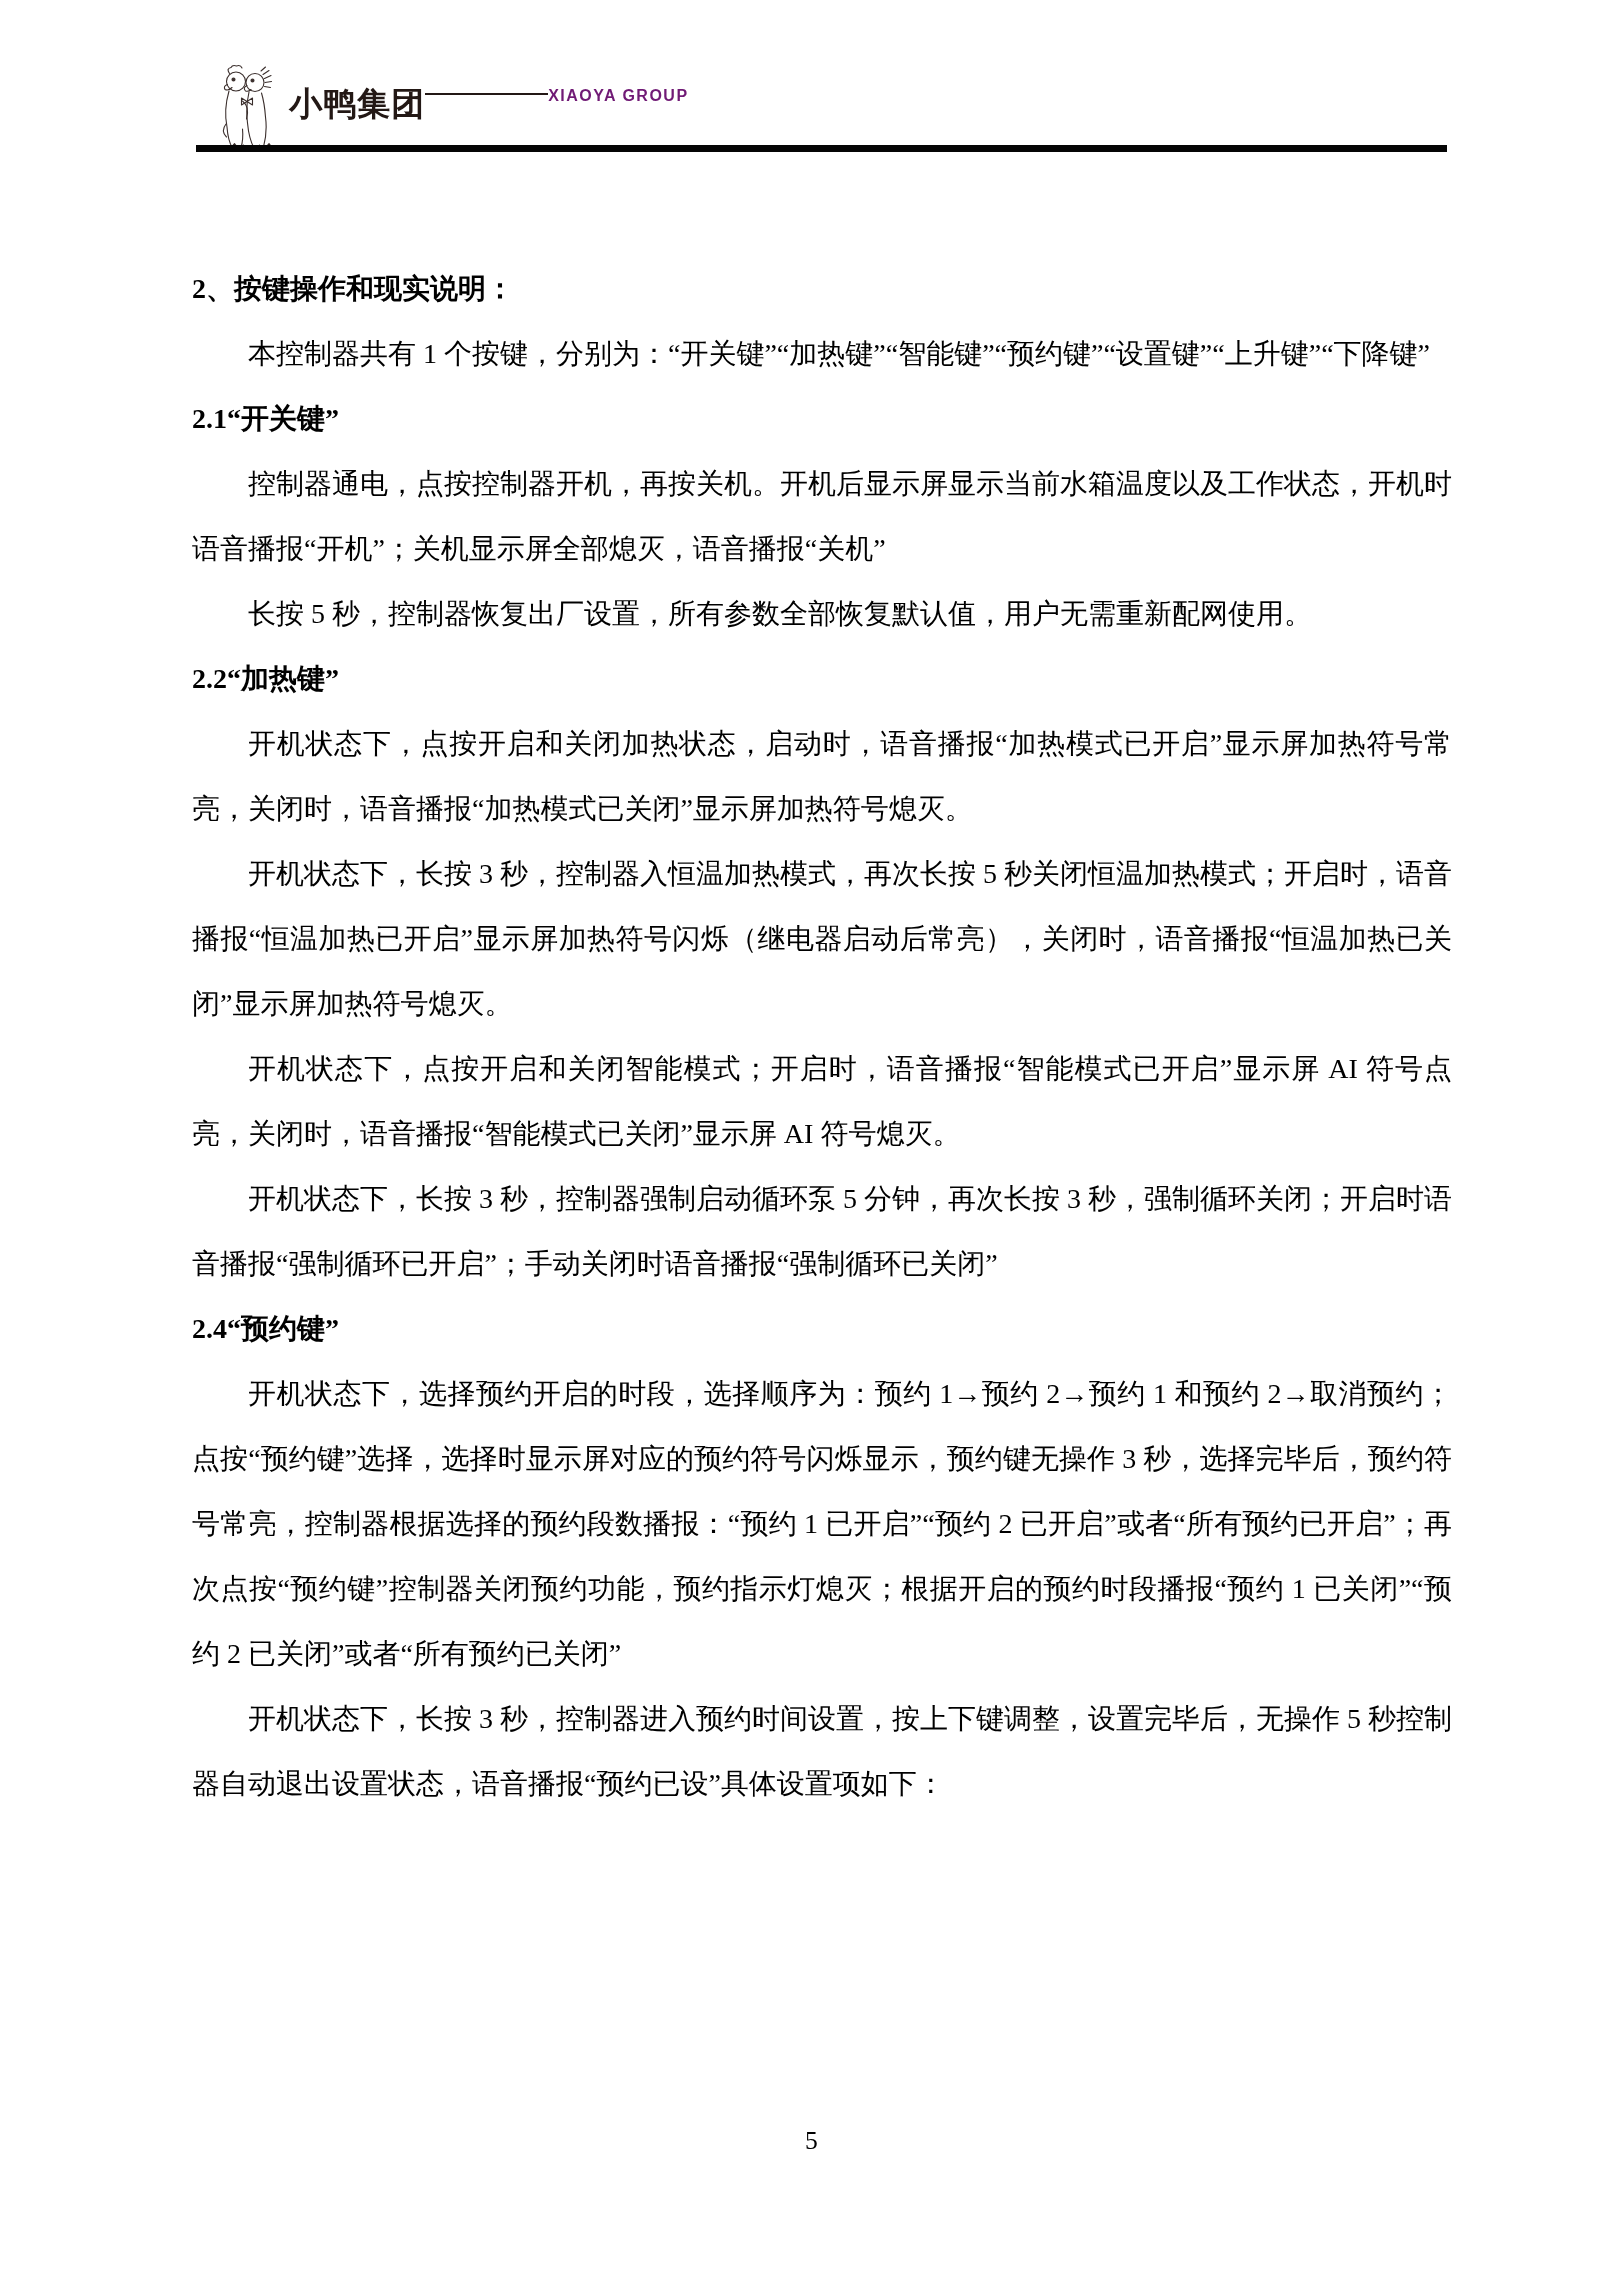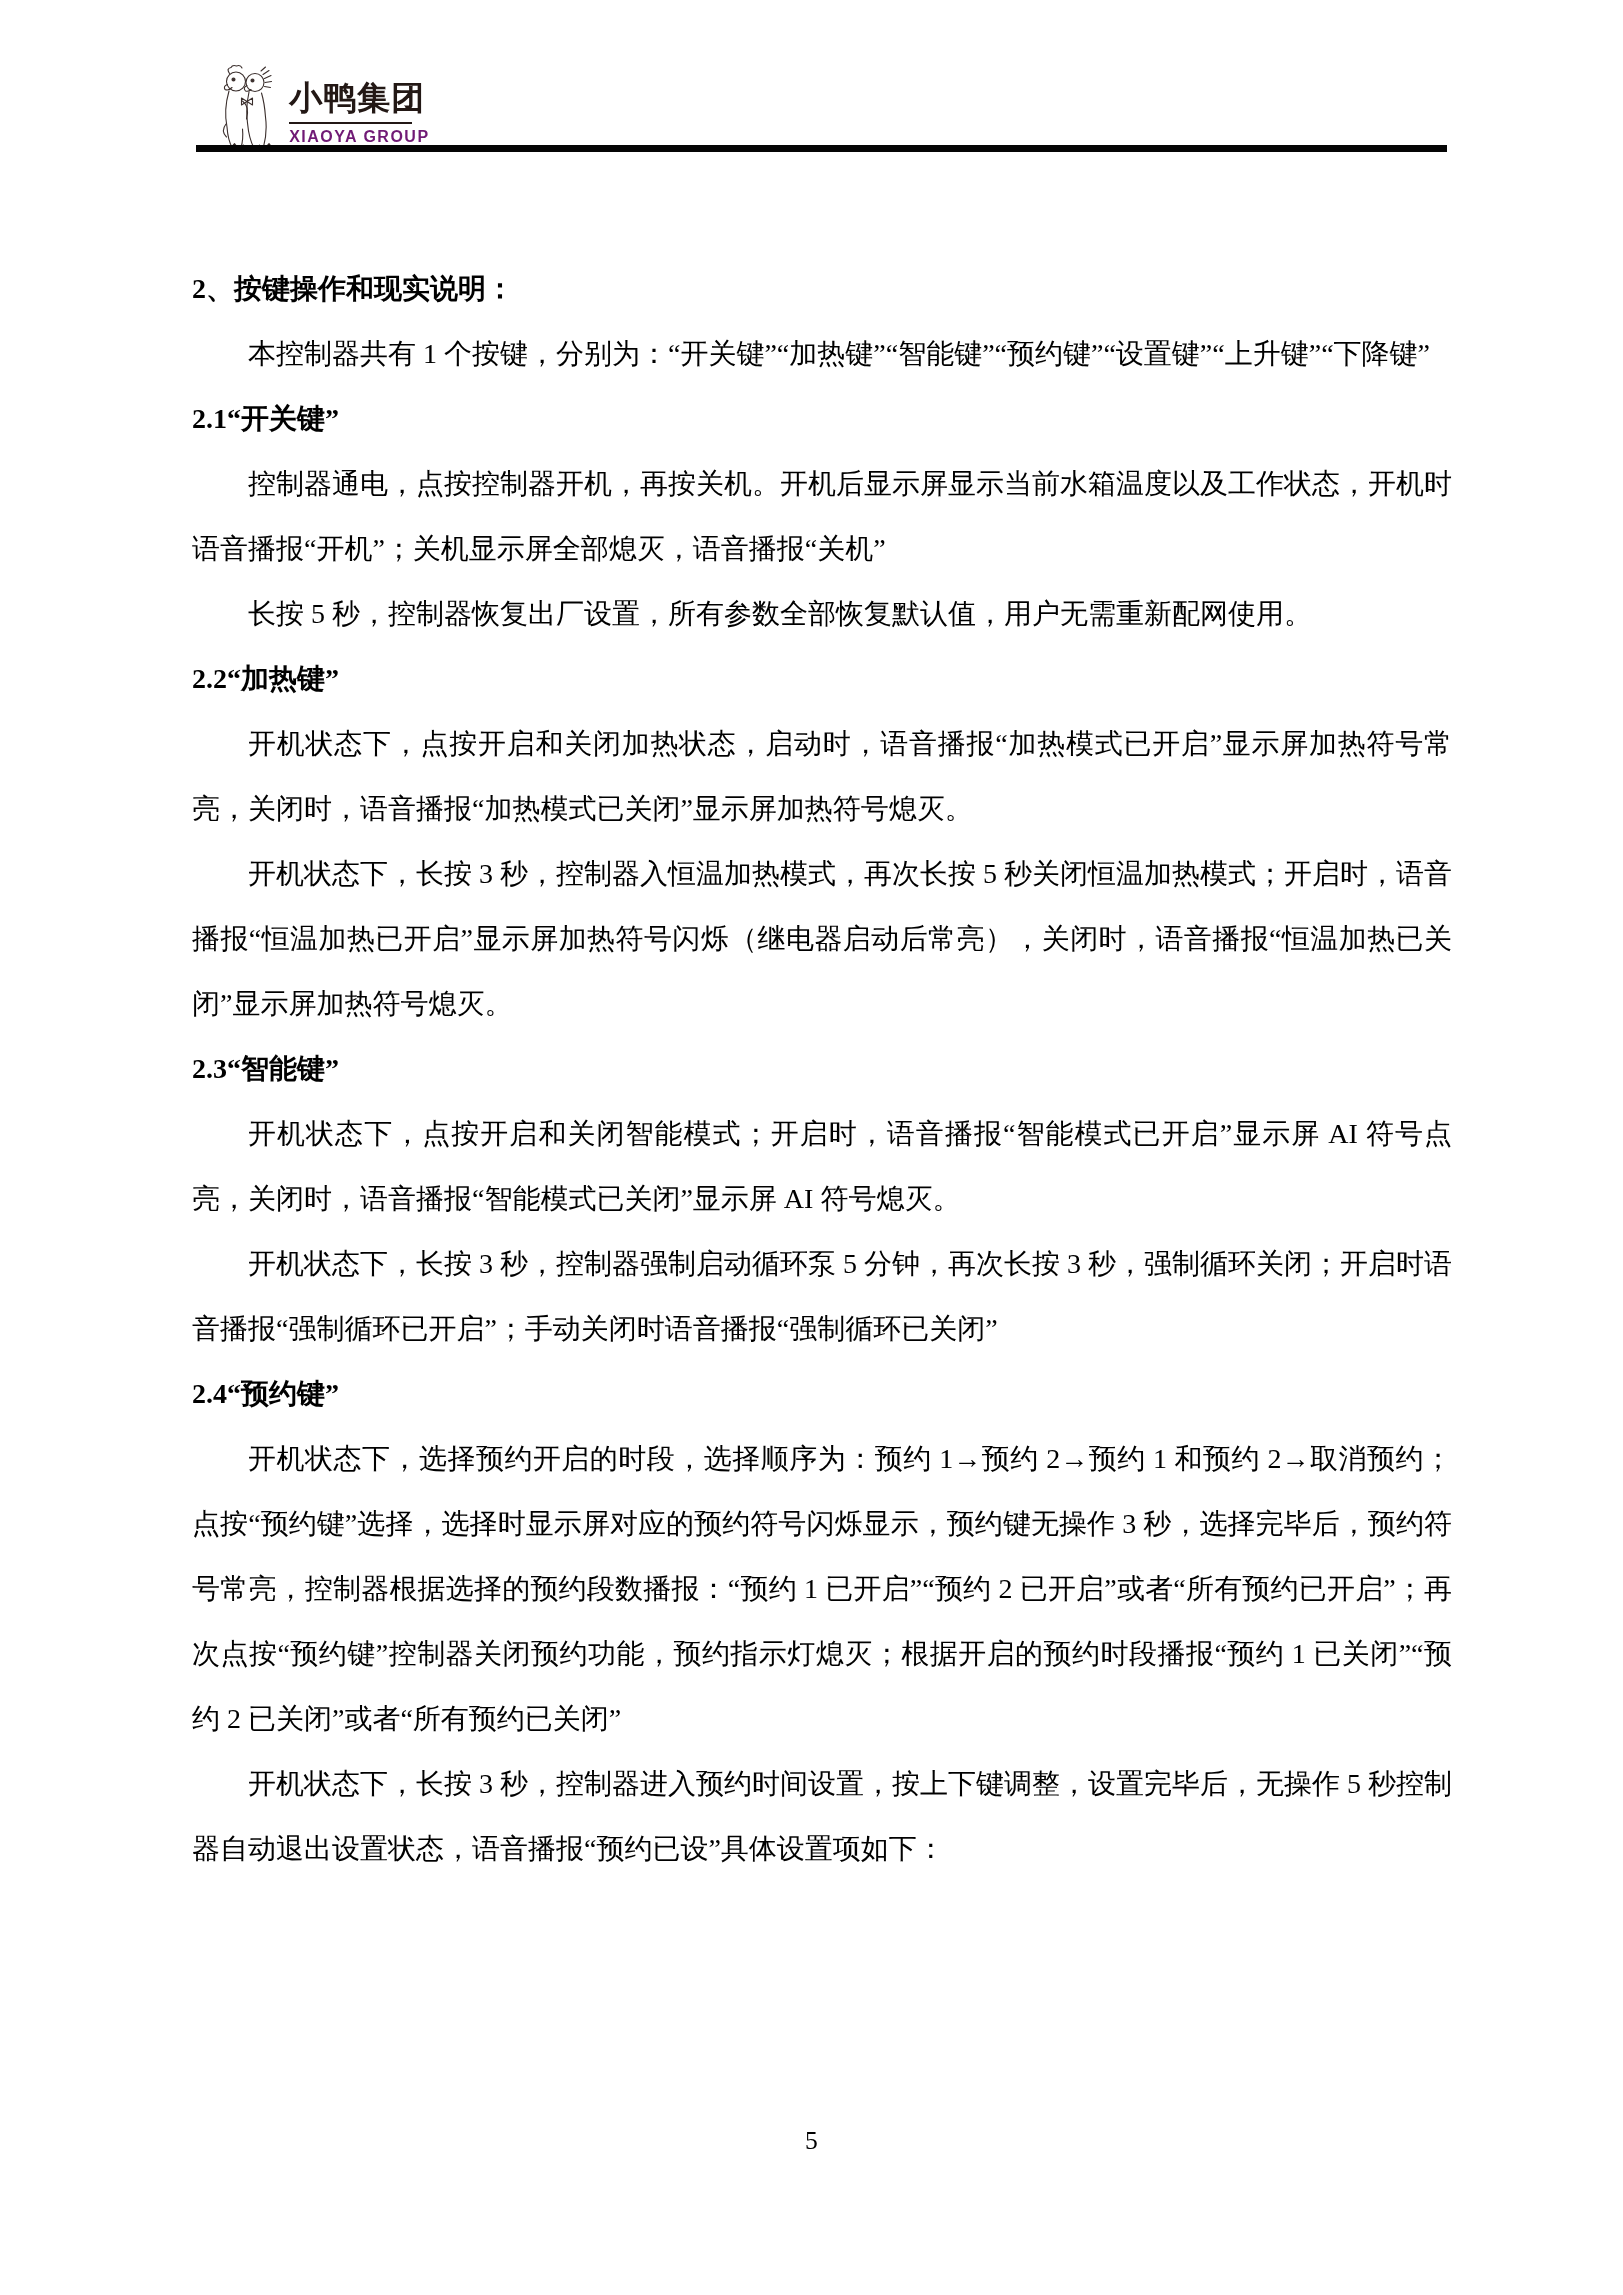--- a/index.html
+++ b/index.html
@@ -3,21 +3,21 @@
 <meta charset="utf-8">
 <style>
   html,body{margin:0;padding:0}
   body{
     width:1623px;height:2295px;position:relative;
     background:#ffffff;color:#000000;
     font-family:"Liberation Serif","DejaVu Serif",serif;
   }
   .logo{position:absolute;left:219px;top:64px;display:flex;align-items:flex-start;gap:10.2px}
   .logo svg{display:block}
-  .logo-text{display:flex;flex-direction:column;margin-top:17px}
+  .logo-text{display:flex;flex-direction:row;margin-top:23px}
   .logo-cn{
     font-family:"Liberation Sans","DejaVu Sans",sans-serif;
     font-weight:bold;font-size:33px;line-height:1.05;
     color:#231815;letter-spacing:1px;white-space:nowrap;
   }
   .logo-sep{height:2px;background:#231815;margin:6.1px 0 4.1px 0;width:123px}
   .logo-en{
     font-family:"Liberation Sans","DejaVu Sans",sans-serif;
     font-weight:600;font-size:16px;color:#701a75;letter-spacing:1.5px;white-space:nowrap;
   }
@@ -76,21 +76,20 @@
 
 <div class="content">
   <div class="h">2、按键操作和现实说明：</div>
   <div class="p">本控制器共有 1 个按键，分别为：“开关键”“加热键”“智能键”“预约键”“设置键”“上升键”“下降键”</div>
   <div class="h">2.1“开关键”</div>
   <div class="p">控制器通电，点按控制器开机，再按关机。开机后显示屏显示当前水箱温度以及工作状态，开机时语音播报“开机”；关机显示屏全部熄灭，语音播报“关机”</div>
   <div class="p">长按 5 秒，控制器恢复出厂设置，所有参数全部恢复默认值，用户无需重新配网使用。</div>
   <div class="h">2.2“加热键”</div>
   <div class="p">开机状态下，点按开启和关闭加热状态，启动时，语音播报“加热模式已开启”显示屏加热符号常亮，关闭时，语音播报“加热模式已关闭”显示屏加热符号熄灭。</div>
   <div class="p">开机状态下，长按 3 秒，控制器入恒温加热模式，再次长按 5 秒关闭恒温加热模式；开启时，语音播报“恒温加热已开启”显示屏加热符号闪烁（继电器启动后常亮），关闭时，语音播报“恒温加热已关闭”显示屏加热符号熄灭。</div>
-  <div class="h">2.3“智能键”</div>
   <div class="p">开机状态下，点按开启和关闭智能模式；开启时，语音播报“智能模式已开启”显示屏 AI 符号点亮，关闭时，语音播报“智能模式已关闭”显示屏 AI 符号熄灭。</div>
   <div class="p">开机状态下，长按 3 秒，控制器强制启动循环泵 5 分钟，再次长按 3 秒，强制循环关闭；开启时语音播报“强制循环已开启”；手动关闭时语音播报“强制循环已关闭”</div>
   <div class="h">2.4“预约键”</div>
   <div class="p">开机状态下，选择预约开启的时段，选择顺序为：预约 1→预约 2→预约 1 和预约 2→取消预约；点按“预约键”选择，选择时显示屏对应的预约符号闪烁显示，预约键无操作 3 秒，选择完毕后，预约符号常亮，控制器根据选择的预约段数播报：“预约 1 已开启”“预约 2 已开启”或者“所有预约已开启”；再次点按“预约键”控制器关闭预约功能，预约指示灯熄灭；根据开启的预约时段播报“预约 1 已关闭”“预约 2 已关闭”或者“所有预约已关闭”</div>
   <div class="p">开机状态下，长按 3 秒，控制器进入预约时间设置，按上下键调整，设置完毕后，无操作 5 秒控制器自动退出设置状态，语音播报“预约已设”具体设置项如下：</div>
 </div>
 
 <div class="pageno">5</div>
 
 

